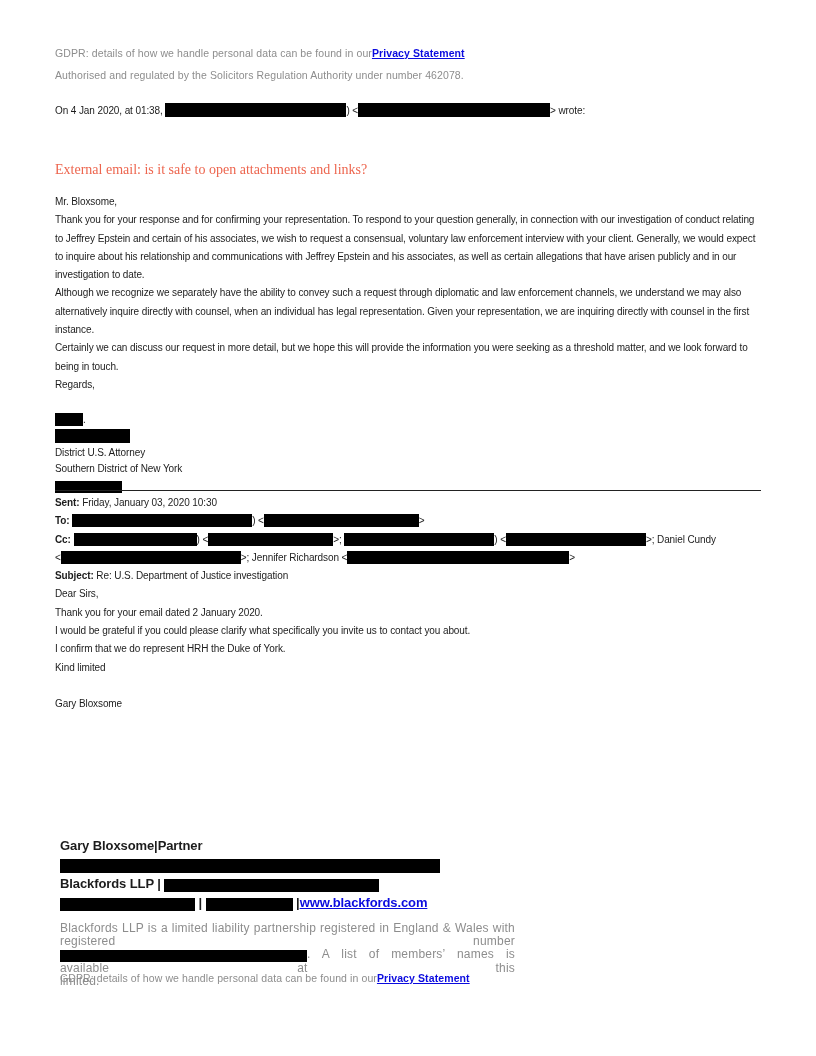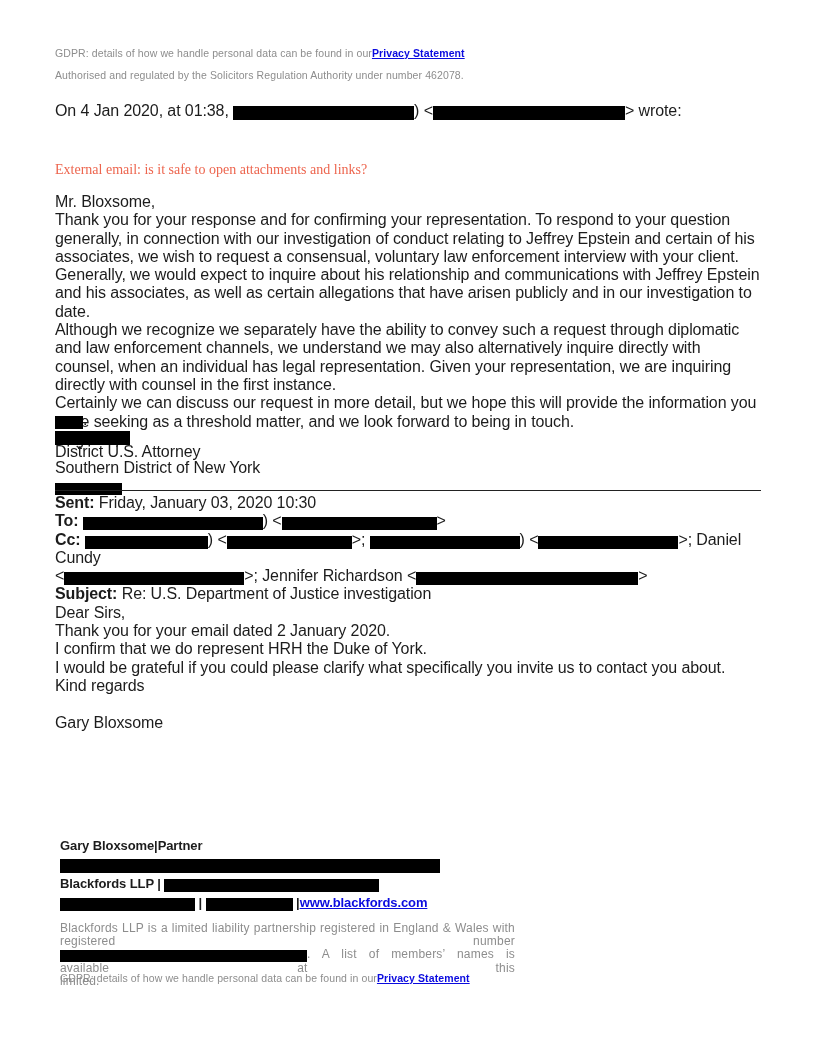--- a/index.html
+++ b/index.html
@@ -9,21 +9,21 @@
     --body-text:#1c1c1c;
     --redaction:#000000;
   }
   html,body{margin:0;padding:0;background:#ffffff;}
   .page{
     position:relative;width:816px;height:1056px;background:#ffffff;overflow:hidden;
     font-family:"Liberation Sans","DejaVu Sans",sans-serif;color:var(--body-text);
   }
   .abs{position:absolute;left:55px;width:706px;}
   .small{font-size:10.5px;color:var(--muted-gray);letter-spacing:0.1px;}
-  .body{font-size:16px;line-height:18.3px;letter-spacing:-0.1px;}
+  .body{font-size:10px;line-height:18.3px;letter-spacing:-0.1px;}
   .warning{
     font-family:"Liberation Serif","DejaVu Serif",serif;
     font-size:14px;color:var(--warning-red);
   }
   .sig-tight div{line-height:16px;}
   .redact{
     display:inline-block;background:var(--redaction);height:13px;
     vertical-align:text-bottom;position:relative;top:1px;
   }
   .redact.tall{height:14px;}
@@ -72,23 +72,23 @@
 
   <div class="abs hr" style="top:490px"></div>
 
   <div class="abs body" style="top:494px">
     <div><b>Sent:</b><span> Friday, January 03, 2020 10:30</span></div>
     <div><b>To: </b><span class="redact" style="width:180px"></span><span>) &lt;</span><span class="redact" style="width:155px"></span><span>&gt;</span></div>
     <div><b>Cc: </b><span class="redact" style="width:123px"></span><span>) &lt;</span><span class="redact" style="width:125px"></span><span>&gt;; </span><span class="redact" style="width:150px"></span><span>) &lt;</span><span class="redact" style="width:140px"></span><span>&gt;; Daniel Cundy</span><br><span>&lt;</span><span class="redact" style="width:180px"></span><span>&gt;; Jennifer Richardson &lt;</span><span class="redact" style="width:222px"></span><span>&gt;</span></div>
     <div><b>Subject:</b><span> Re: U.S. Department of Justice investigation</span></div>
     <div>Dear Sirs,</div>
     <div>Thank you for your email dated 2 January 2020.</div>
+    <div>I would be grateful if you could please clarify what specifically you invite us to contact you about.</div>
     <div>I confirm that we do represent HRH the Duke of York.</div>
-    <div>I would be grateful if you could please clarify what specifically you invite us to contact you about.</div>
-    <div>Kind regards</div>
+    <div>Kind limited</div>
     <div>&nbsp;</div>
     <div>Gary Bloxsome</div>
   </div>
 
   <div class="abs sigblock" style="top:836px;left:60px">
     <div><span>Gary Bloxsome</span><span>|</span><span>Partner</span></div>
     <div><span class="redact tall" style="width:380px"></span></div>
     <div><span>Blackfords LLP</span><span> |</span> <span class="redact" style="width:215px"></span></div>
     <div><span class="redact" style="width:135px"></span><span> | </span><span class="redact" style="width:87px"></span><span> |</span><a class="link">www.blackfords.com</a></div>
   </div>

